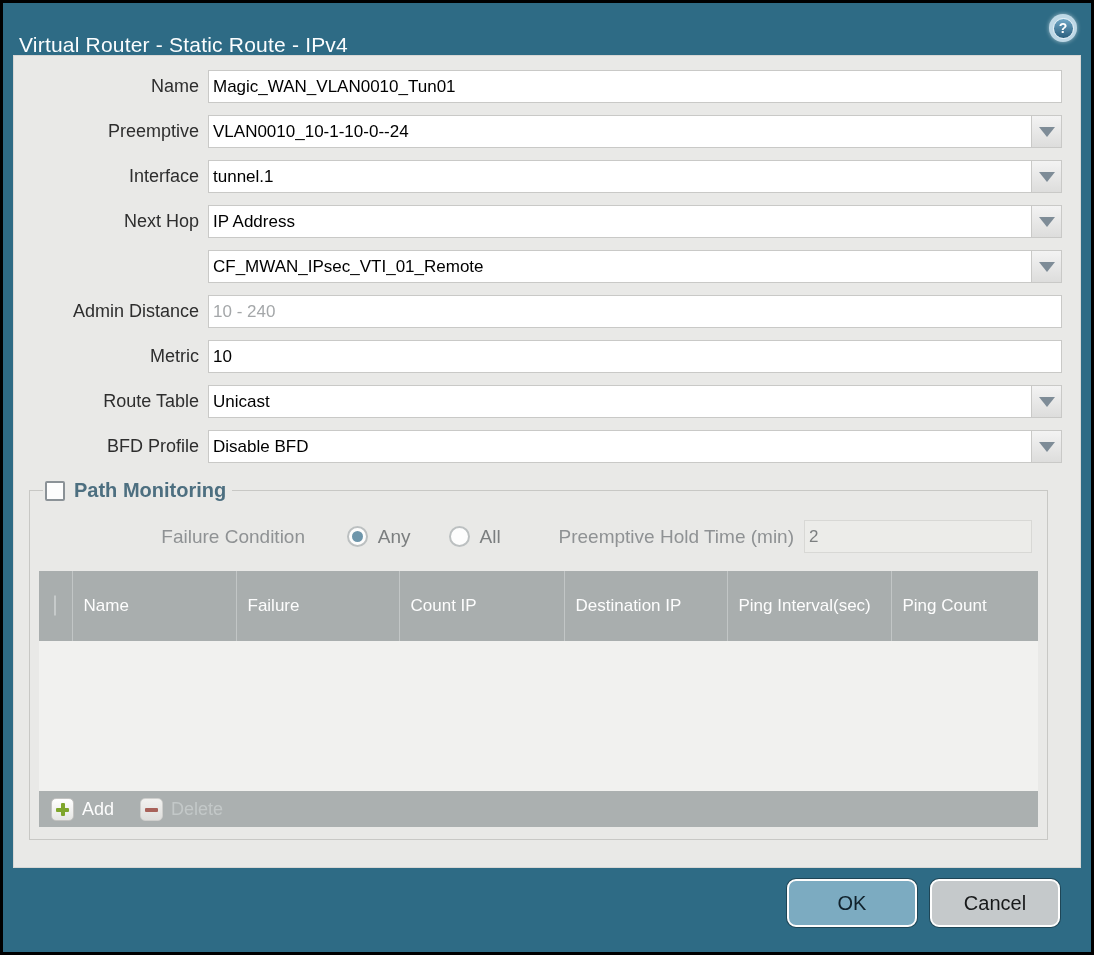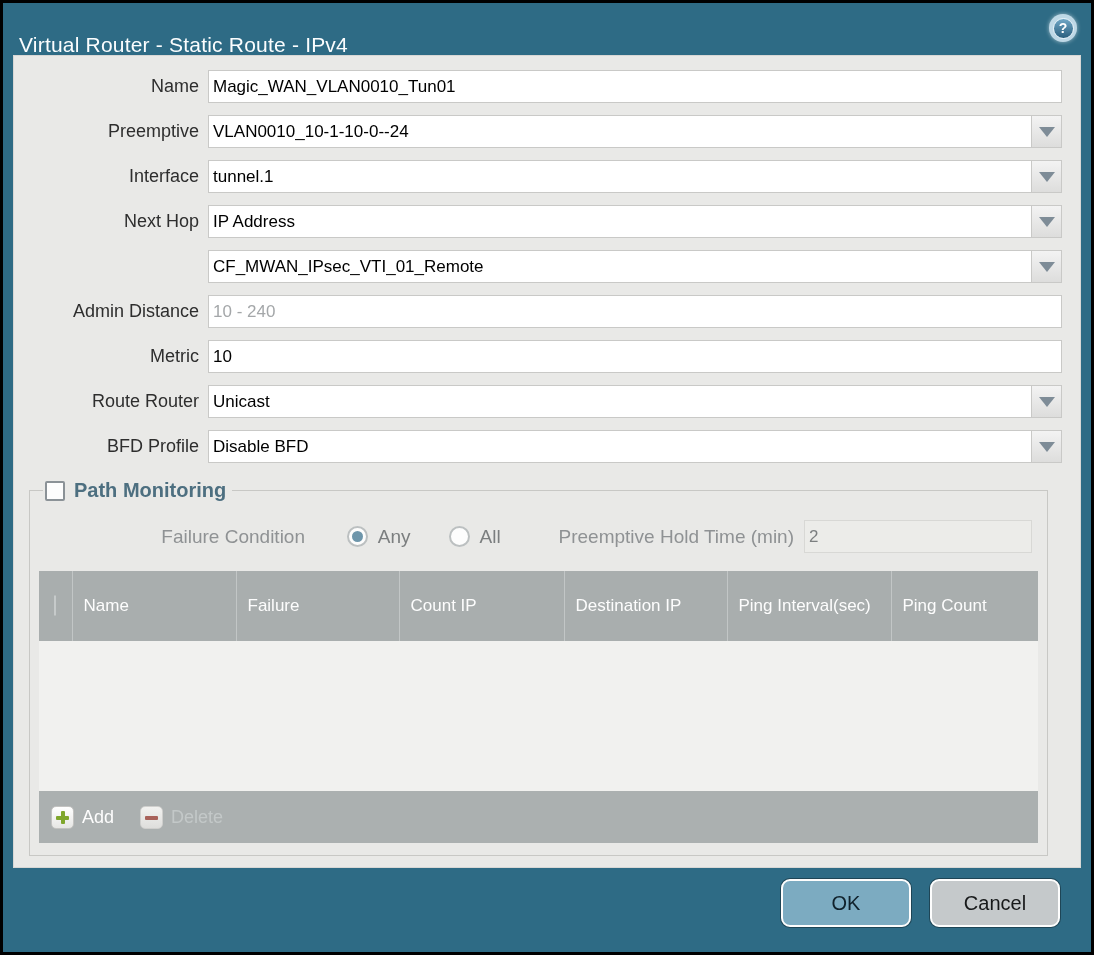--- a/index.html
+++ b/index.html
@@ -130,42 +130,42 @@
   .pm-table thead th:last-child { border-right: none; }
   .pm-table thead th.chk-col { padding: 0; text-align: center; }
   .hdr-checkbox {
     width: 17px; height: 17px; margin: 0 auto;
     background: linear-gradient(180deg, #ffffff 0%, #e4e6e6 100%);
     border: 1px solid #c6caca; border-radius: 3px;
     cursor: pointer;
   }
   .pm-table tbody td { background: #f1f1ef; height: 150px; }
   .pm-toolbar {
-    background: #abb0b0; height: 52px;
+    background: #abb0b0; height: 36px;
     display: flex; align-items: center; gap: 26px;
     padding: 0 12px;
   }
   .tool-btn { display: flex; align-items: center; gap: 8px; cursor: pointer; }
   .icon-sq {
     width: 23px; height: 23px; border-radius: 5px; position: relative;
     background: linear-gradient(180deg, #ffffff 0%, #e6e6e4 100%);
     border: 1px solid #c3c3c1;
   }
   .icon-sq .h-bar { position: absolute; left: 4px; top: 9px; width: 13px; height: 4px; border-radius: 1px; }
   .icon-sq .v-bar { position: absolute; left: 9px; top: 4px; width: 4px; height: 13px; border-radius: 1px; }
   .add-icon .h-bar, .add-icon .v-bar { background: #7fa62c; }
   .delete-icon { background: linear-gradient(180deg, #f2f2f0 0%, #dededc 100%); border-color: #cfcfcd; }
   .delete-icon .h-bar { background: #a8625a; }
   .tool-lbl-add { color: #fdfdfd; font-size: 18px; }
   .tool-lbl-del { color: #c3c8c8; font-size: 18px; }
   
   .footerbar {
     flex: 0 0 82px; height: 82px;
     display: flex; align-items: center; justify-content: flex-end;
-    gap: 19px; padding: 0 31px 16px 0; margin-left: 12px;
+    gap: 13px; padding: 0 31px 16px 0; margin-left: 12px;
   }
   .btn {
     min-width: 130px; height: 48px;
     border-radius: 9px; border: 2px solid #fdfdfd;
     font-family: "Liberation Sans", sans-serif;
     font-size: 20px; color: #10212b;
     cursor: pointer;
     box-shadow: 0 0 0 1px rgba(0,0,0,0.35);
   }
   .btn-ok { background: #7cabc1; }
@@ -240,21 +240,21 @@
     </div>
 
     <div class="form-row">
       <span class="lbl">Metric</span>
       <div class="field">
         <input class="text" type="text" value="10" style="">
       </div>
     </div>
 
     <div class="form-row">
-      <span class="lbl">Route Router</span>
+      <span class="lbl">Route Table</span>
       <div class="field combo">
         <input class="text" type="text" value="Unicast" style="">
         <span class="combo-trigger">
           <span class="tri-down"></span>
         </span>
       </div>
     </div>
 
     <div class="form-row">
       <span class="lbl">BFD Profile</span>

